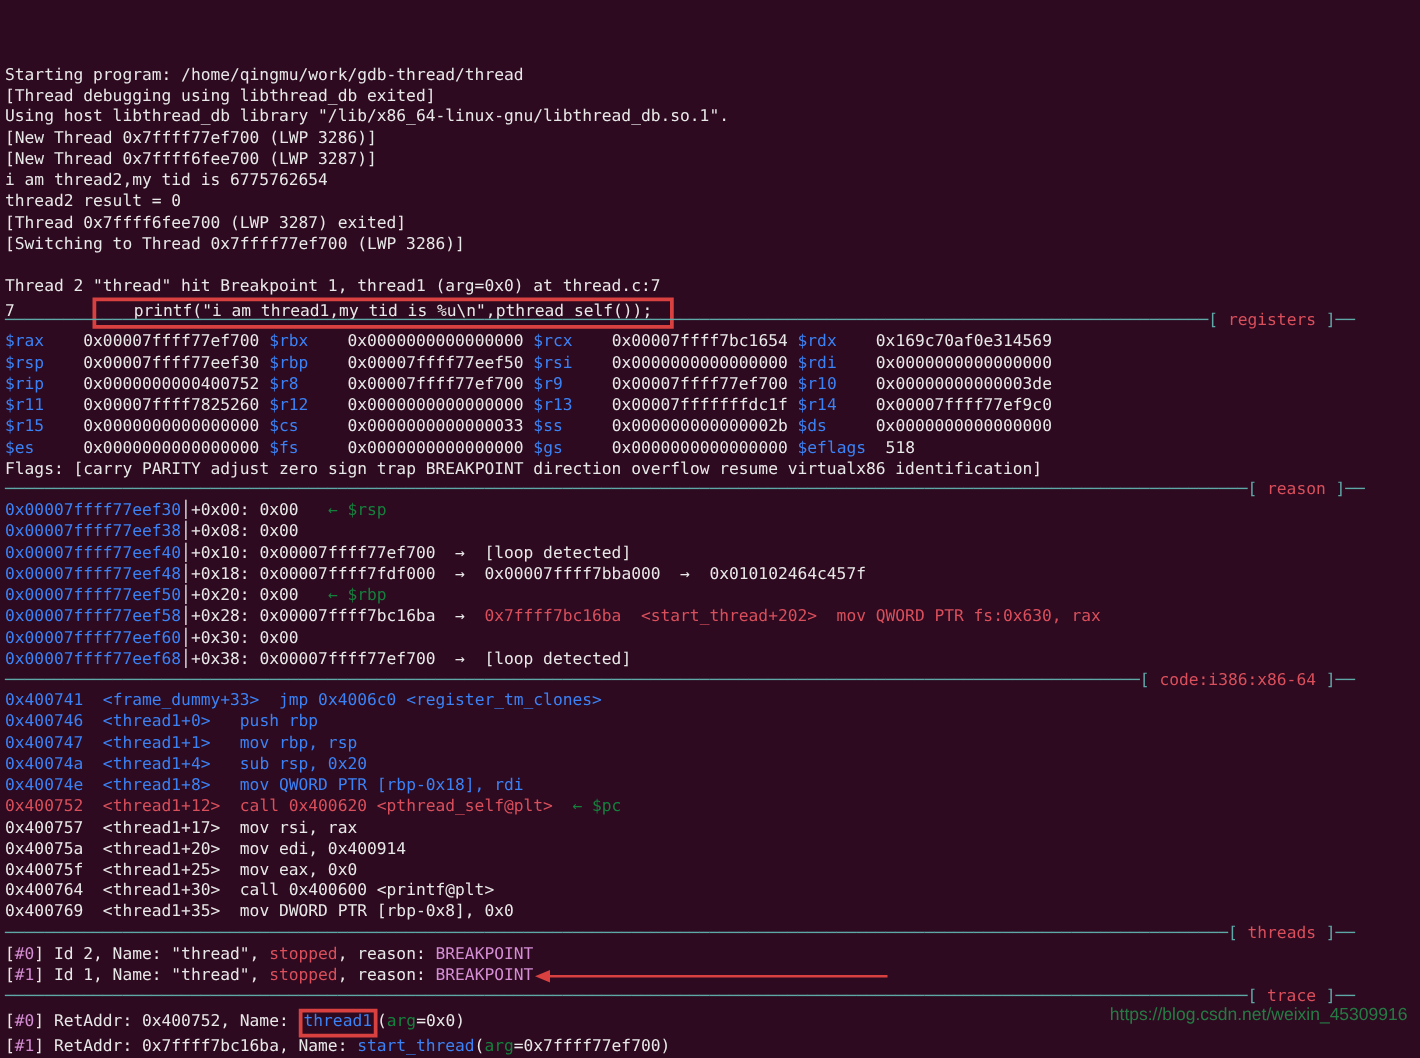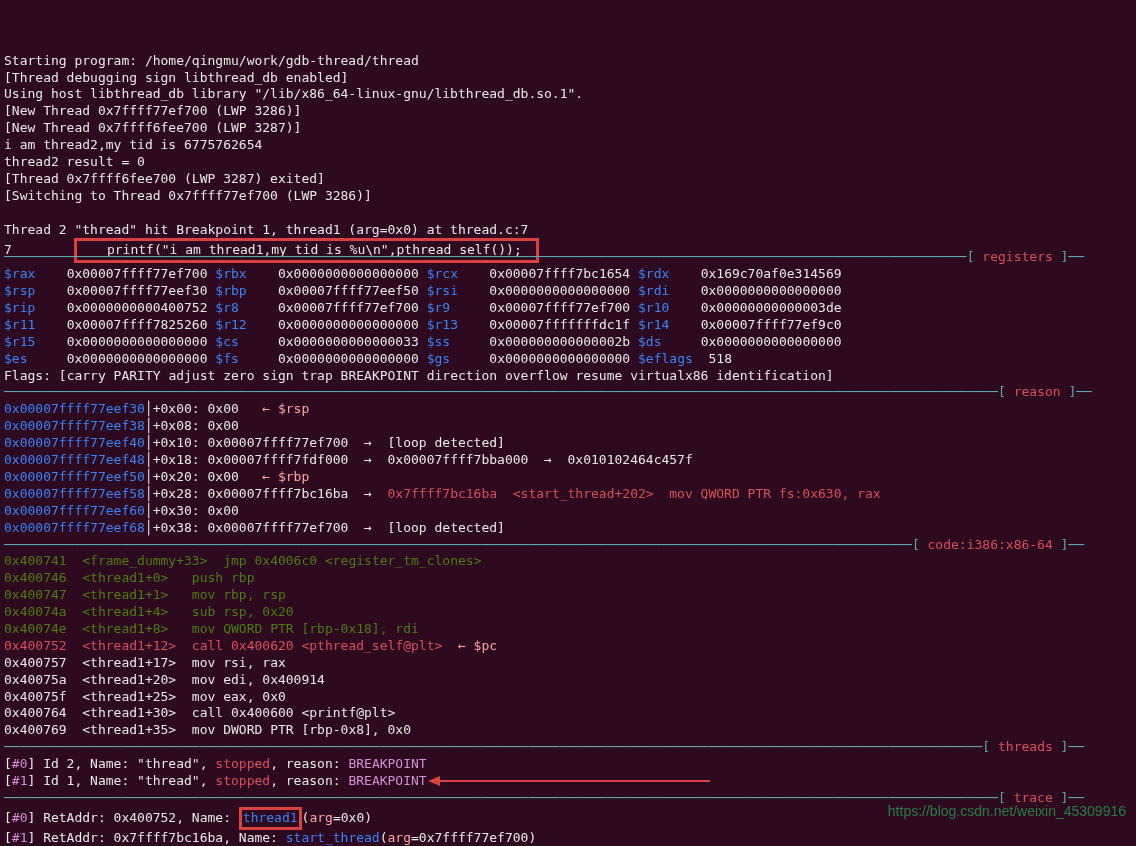--- a/index.html
+++ b/index.html
@@ -1,34 +1,34 @@
 <!DOCTYPE html>
 <html><head>
 <meta charset="utf-8">
 <style>
 body{margin:0;background:#2d0a1f;color:#d4d4d4;font-family:'Consolas','Monaco',monospace;font-size:13px;line-height:1.3;padding:2px 4px;white-space:pre;overflow:hidden}
 .white{color:#e8e8e8}
 .red{color:#d94f5c}
-.yellow{color:#fca5a5}
+.yellow{color:#15803d}
 .green{color:#3b82f6}
 .cyan{color:#5fa8a8}
 .pink{color:#d48ed4}
-.gray{color:#4d7c0f}
+.gray{color:#3b82f6}
 .bold{font-weight:normal}
 .hl-box{border:3px solid #d94040;padding:1px 6px;display:inline-block}
 .arrow-line{position:absolute;background:#d94040;height:2px}
 .arrow-head{position:absolute;width:0;height:0;border-top:5px solid transparent;border-bottom:5px solid transparent;border-right:12px solid #d94040}
 .watermark{position:absolute;bottom:26px;right:10px;color:#22c55e;font-family:Arial,sans-serif;font-size:14px;opacity:.6}
 </style>
 </head>
 <body>
 
 
 <div><span class="white">Starting program: /home/qingmu/work/gdb-thread/thread</span>
-<span class="white">[Thread debugging sign libthread_db enabled]</span>
+<span class="white">[Thread debugging using libthread_db exited]</span>
 <span class="white">Using host libthread_db library "/lib/x86_64-linux-gnu/libthread_db.so.1".</span>
 <span class="white">[New Thread 0x7ffff77ef700 (LWP 3286)]</span>
 <span class="white">[New Thread 0x7ffff6fee700 (LWP 3287)]</span>
 <span class="white">i am thread2,my tid is 6775762654</span>
 <span class="white">thread2 result = 0</span>
 <span class="white">[Thread 0x7ffff6fee700 (LWP 3287) exited]</span>
 <span class="white">[Switching to Thread 0x7ffff77ef700 (LWP 3286)]</span>
 
 <span class="white">Thread 2 "thread" hit Breakpoint 1, thread1 (arg=0x0) at thread.c:7</span>
 <span class="white">7</span>        <span class="hl-box"><span class="white">   printf("i am thread1,my tid is %u\n",pthread_self());</span> </span>

